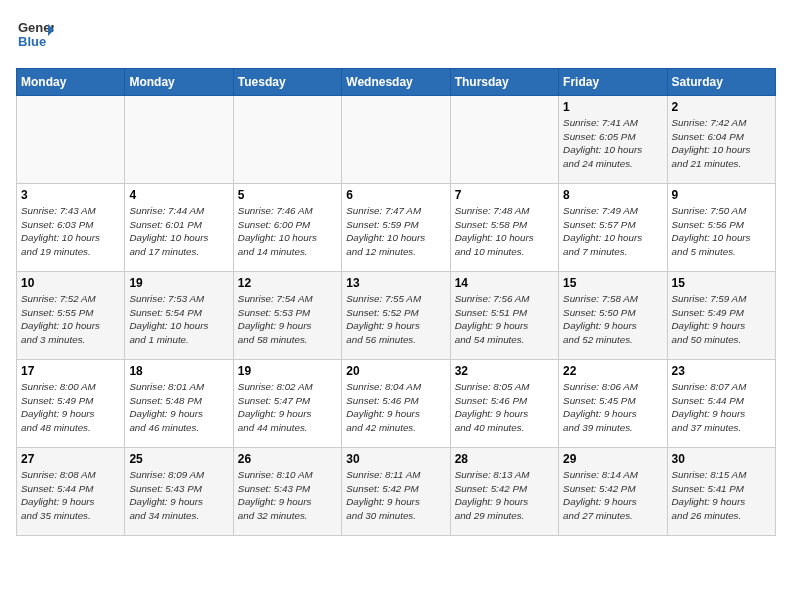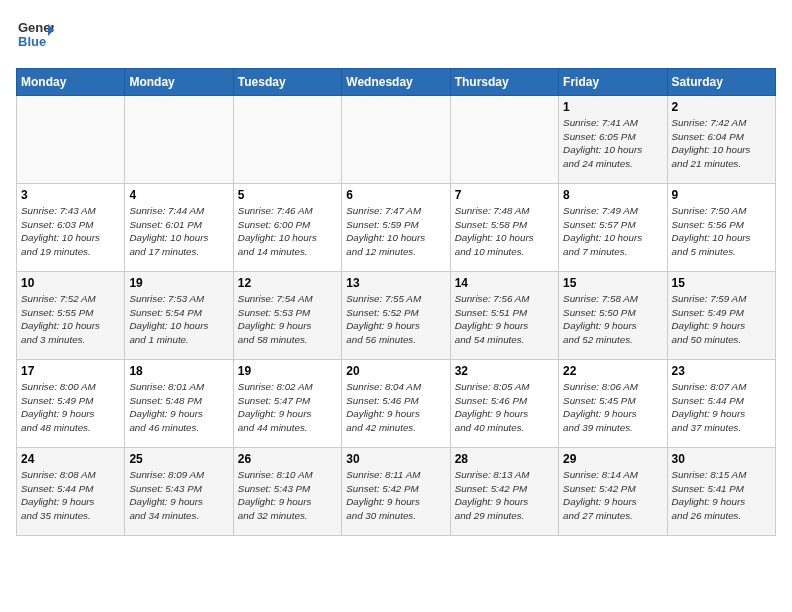--- a/index.html
+++ b/index.html
@@ -204,21 +204,21 @@
           <span class="day-num">22</span>
           <div class="day-detail">Sunrise: 8:06 AM<br>Sunset: 5:45 PM<br>Daylight: 9 hours<br>and 39 minutes.</div>
         </td>
         <td>
           <span class="day-num">23</span>
           <div class="day-detail">Sunrise: 8:07 AM<br>Sunset: 5:44 PM<br>Daylight: 9 hours<br>and 37 minutes.</div>
         </td>
       </tr>
       <tr>
         <td>
-          <span class="day-num">24</span>
+          <span class="day-num">27</span>
           <div class="day-detail">Sunrise: 8:08 AM<br>Sunset: 5:44 PM<br>Daylight: 9 hours<br>and 35 minutes.</div>
         </td>
         <td>
           <span class="day-num">25</span>
           <div class="day-detail">Sunrise: 8:09 AM<br>Sunset: 5:43 PM<br>Daylight: 9 hours<br>and 34 minutes.</div>
         </td>
         <td>
           <span class="day-num">26</span>
           <div class="day-detail">Sunrise: 8:10 AM<br>Sunset: 5:43 PM<br>Daylight: 9 hours<br>and 32 minutes.</div>
         </td>

